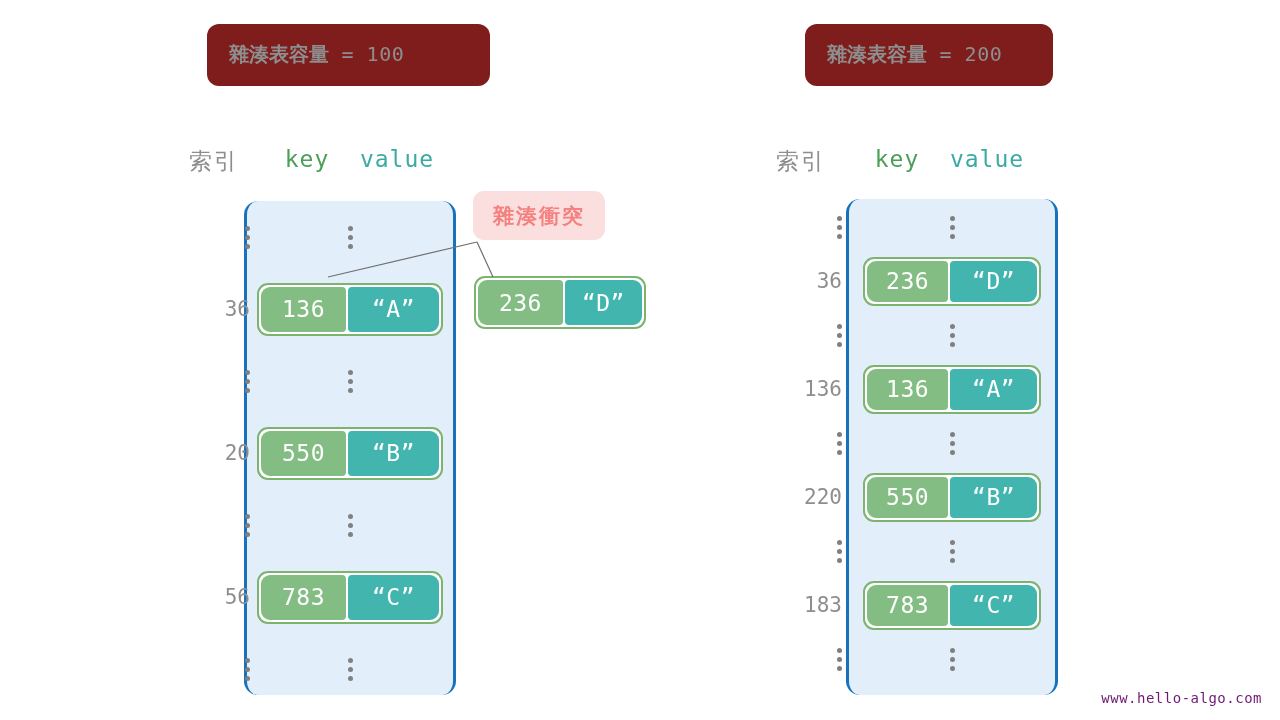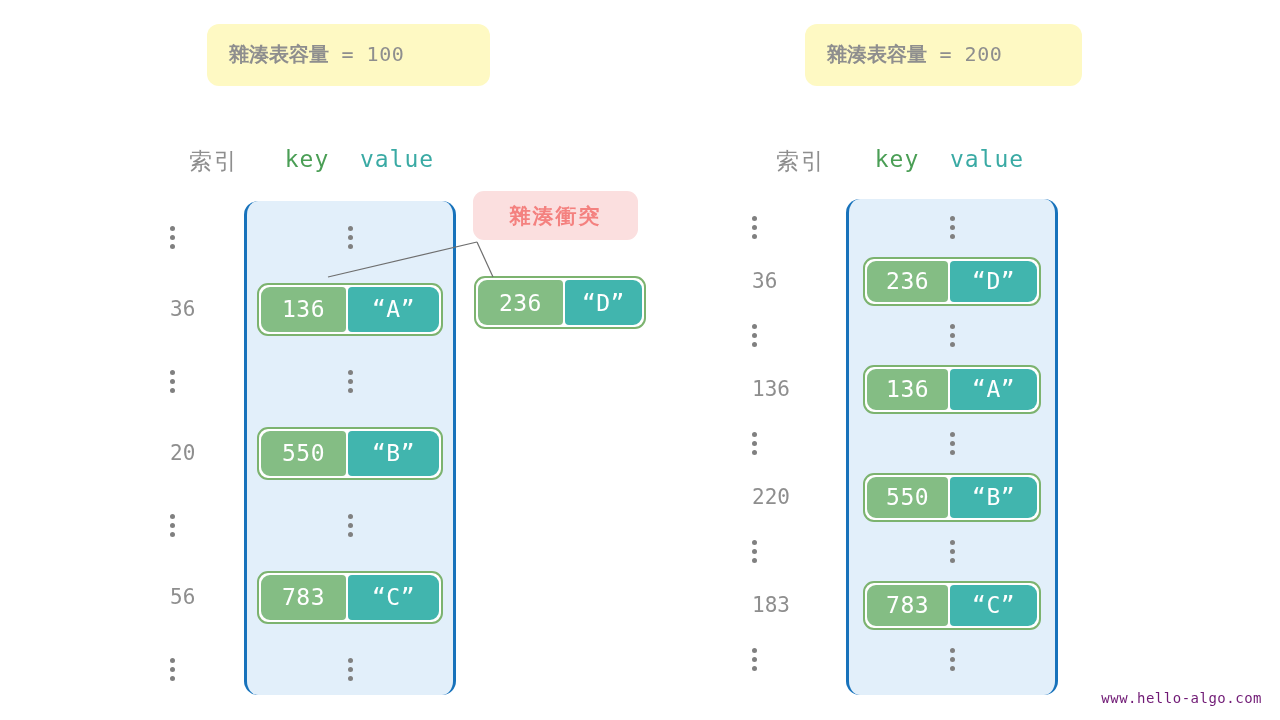--- a/index.html
+++ b/index.html
@@ -16,21 +16,21 @@
   }
   #stage {
     position: absolute;
     left: 0; top: 0;
     width: 1280px; height: 720px;
   }
 
   
   .info-box {
     position: absolute;
-    background: #fef9c3;
+    background: #7f1d1d;
     border-radius: 12px;
     padding: 14px 22px 16px 22px;
     box-sizing: border-box;
     color: #8e8e8e;
   }
   .info-line {
     font-family: "DejaVu Sans Mono", "Liberation Mono", monospace;
     font-size: 20px;
     letter-spacing: 0.5px;
     line-height: 32px;
@@ -38,21 +38,21 @@
     color: #8e8e8e;
   }
   .info-line b {
     font-family: "DejaVu Sans", "Liberation Sans", sans-serif;
     font-weight: bold;
     color: #8e8e8e;
     letter-spacing: 0px;
   }
 
   #info-left  { left: 207px; top: 24px;  width: 283px; }
-  #info-right { left: 805px; top: 24px;  width: 277px; }
+  #info-right { left: 805px; top: 24px;  width: 248px; }
 
   
   #transition {
     position: absolute;
     left: 520px; top: 28px;
     width: 250px;
     text-align: center;
   }
   #transition-label {
     font-size: 21px;
@@ -105,21 +105,21 @@
 
   
   .idx-cell {
     position: absolute;
     text-align: center;
     font-family: "DejaVu Sans Mono", "Liberation Mono", monospace;
     font-size: 21px;
     color: #8e8e8e;
     display: flex;
     align-items: center;
-    justify-content: flex-start;
+    justify-content: flex-end;
   }
 
   
   .vdots {
     display: flex;
     flex-direction: column;
     align-items: center;
     justify-content: center;
     gap: 4px;
   }
@@ -158,21 +158,21 @@
   .pair .v {
     background: #41b5ae;
     border-radius: 4px 9px 9px 4px;
     margin-left: 2px;
   }
 
   
   #collision-badge {
     position: absolute;
     left: 473px; top: 191px;
-    width: 165px; height: 49px;
+    width: 132px; height: 49px;
     background: #fbdfdf;
     border-radius: 11px;
     display: flex;
     align-items: center;
     justify-content: center;
     color: #f4817f;
     font-size: 21px;
     font-weight: bold;
     letter-spacing: 2px;
   }

